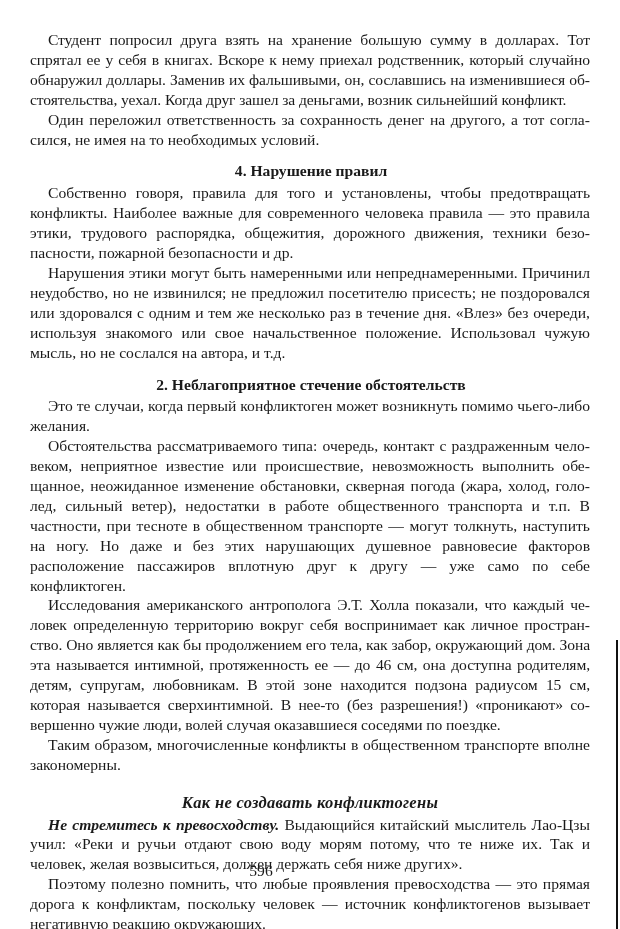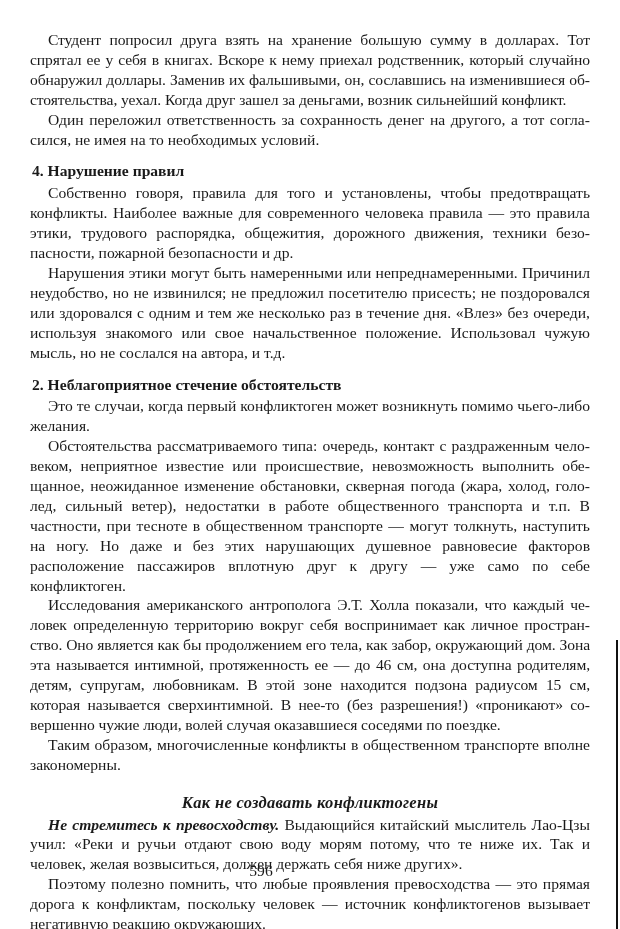--- a/index.html
+++ b/index.html
@@ -30,21 +30,21 @@
       text-indent: 18px;
     }
     .para.italic {
       letter-spacing: -0.1px;
     }
     .section-heading {
       margin: 12px 0 2px 0;
       font-weight: bold;
       font-size: 15.6px;
       text-indent: 2px;
-      text-align: left;
+      text-align: center;
     }
     .center-heading {
       margin: 18px 0 2px 0;
       font-weight: bold;
       font-size: 16.5px;
       text-align: center;
       letter-spacing: 0.3px;
       font-style: italic;
     }
     .lead {

